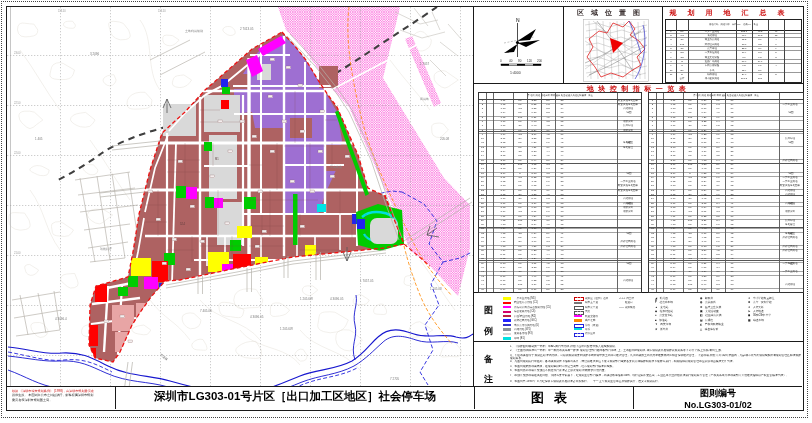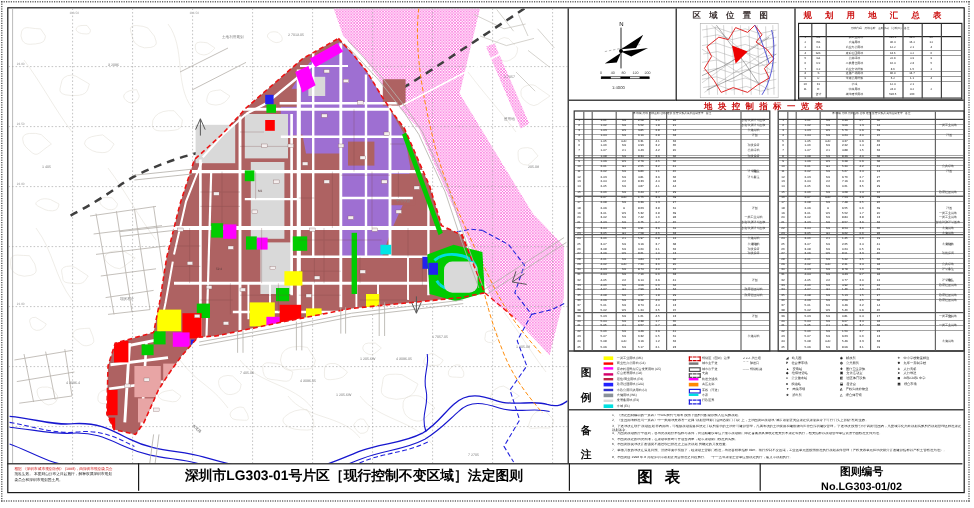--- a/index.html
+++ b/index.html
@@ -531,17 +531,17 @@
 <div class="abs" style="left:510px;top:373.7px;width:292px;font-size:2.8px;line-height:3.1px;color:#222;overflow:hidden;white-space:normal;">7、单独开发的地块在满足日照、消防等要求前提下，经规划主管部门核准，地块容积率指标 0km。现行控制不变区域，工业区单元宜按照批准执行规划条件管理（产权关系单元和地块部分开发建设指标以产权主管核准为准）。</div>
 <div class="abs" style="left:510px;top:379.9px;width:292px;font-size:2.8px;line-height:3.1px;color:#222;overflow:hidden;white-space:nowrap;">8、本图则自 1998 年 8 月经深圳市规划委员会批准之日起施行。　'十一'五年规划主管单位按规定执行，遵义市规划执行。</div>
 
 <div class="abs" style="left:12px;top:389px;width:100px;font-size:3.1px;line-height:4.3px;color:#222;"><span style="color:#cc1111;">根据 《深圳市城市规划条例》 (1998)，由深圳市规划委员会</span><br>批准生效。 本图则自公布之日起施行，解释权属深圳市规划<br>委员会和深圳市规划国土局。</div>
 
 <div class="abs" style="left:6px;top:386px;width:796px;height:23px;border-top:1.2px solid #1a1a1a;"></div>
 <div class="abs" style="left:115px;top:386px;width:1px;height:23px;background:#1a1a1a;"></div>
 <div class="abs" style="left:474px;top:386px;width:1px;height:23px;background:#1a1a1a;"></div>
 <div class="abs" style="left:633px;top:386px;width:1px;height:23px;background:#1a1a1a;"></div>
 
-<div class="abs" style="left:116px;top:389px;width:358px;height:20px;text-align:center;font-size:11.5px;font-weight:bold;color:#000;letter-spacing:0px;">深圳市LG303-01号片区［现行控制不变区域］法定图则</div>
+<div class="abs" style="left:116px;top:389px;width:358px;height:20px;text-align:center;font-size:11.5px;font-weight:bold;color:#000;letter-spacing:0px;">深圳市LG303-01号片区［出口加工区地区］社会停车场</div>
 
 <div class="abs" style="left:475px;top:389px;width:158px;height:20px;text-align:center;font-size:13px;font-weight:bold;color:#000;letter-spacing:10px;">图表</div>
 
 <div class="abs" style="left:634px;top:387px;width:168px;text-align:center;font-size:9px;font-weight:bold;color:#000;">图则编号<br>No.LG303-01/02</div>
 
 </body></html>

